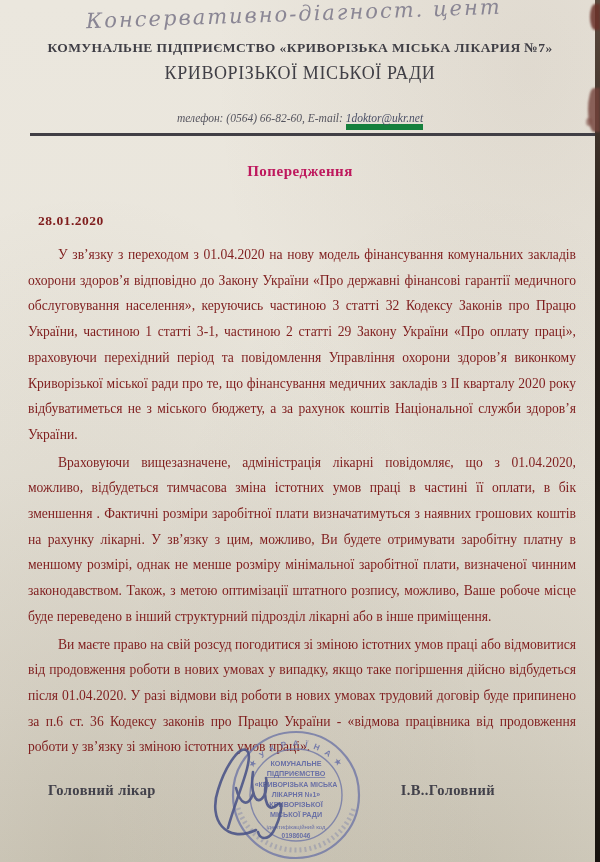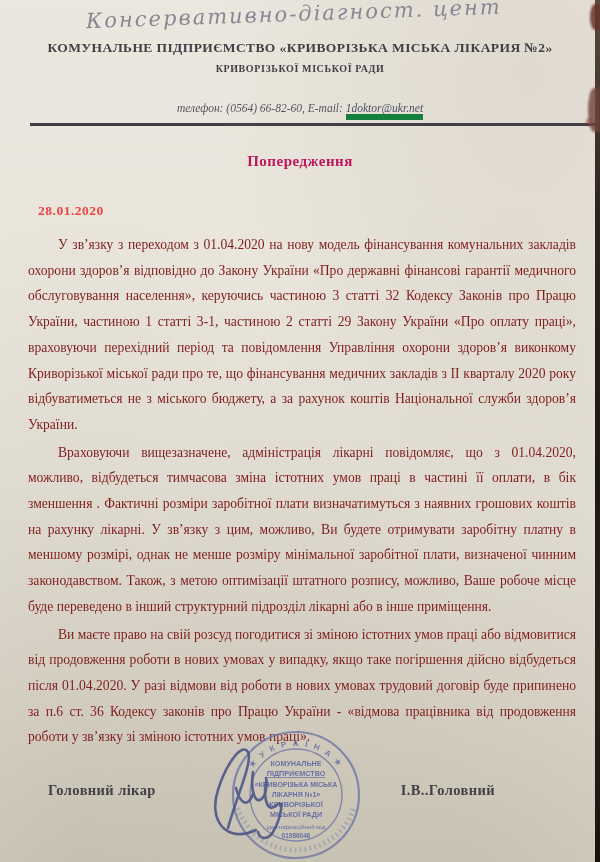--- a/index.html
+++ b/index.html
@@ -21,26 +21,26 @@
   .stain-b{top:88px;width:12px;height:44px;background:#74423a;border-radius:60% 0 0 60%;opacity:.8;}
   .stain-c{top:118px;right:8px;width:6px;height:8px;background:#7c4a42;border-radius:50%;opacity:.6;}
   .handnote{
     position:absolute;top:2px;left:86px;
     font-family:"DejaVu Serif",serif;font-style:italic;
     font-size:21px;color:#8a8694;letter-spacing:2px;
     transform:rotate(-2deg);white-space:nowrap;
   }
   .org{ text-align:center;color:#403f46; }
   .org-line1{padding-top:40px;font-weight:bold;font-size:13.5px;letter-spacing:.4px;}
-  .org-line2{padding-top:7px;font-weight:bold;font-size:10px;letter-spacing:.6px;}
+  .org-line2{padding-top:7px;font-weight:normal;font-size:18px;letter-spacing:.6px;}
   .addr{padding:10px 26px 0 26px;text-align:center;font-style:italic;font-size:11.5px;color:#55545e;line-height:16px;}
   .email{color:#4a4f66;text-decoration:none;border-bottom:6px solid #15803d;cursor:pointer;}
   .rule{height:3px;background:#413f45;margin:7px 4px 0 30px;}
   .doc-title{margin-top:27px;text-align:center;font-weight:bold;font-size:15px;color:#be185d;letter-spacing:.5px;}
-  .doc-date{margin:33px 1px 0 38px;font-weight:bold;font-size:13.5px;color:#ef4444;letter-spacing:.5px;}
+  .doc-date{margin:33px 1px 0 38px;font-weight:bold;font-size:13.5px;color:#7f1d1d;letter-spacing:.5px;}
   .body-text{margin:13px 24px 0 28px;text-align:justify;font-size:13.6px;line-height:25.7px;color:#7f1d1d;}
   .body-text p{margin:0 0 2px 0;text-indent:30px;}
   .footer{
     position:absolute;top:782px;left:0;width:550px;box-sizing:border-box;
     display:flex;justify-content:space-between;align-items:flex-start;
     padding:0 55px 0 48px;font-weight:bold;font-size:14.5px;color:#42414a;letter-spacing:.4px;
   }
   .stamp-wrap{position:absolute;left:212px;top:728px;width:164px;height:134px;}
   .sig-wrap{position:absolute;left:178px;top:732px;width:140px;height:124px;}
   svg{display:block;}
@@ -49,21 +49,21 @@
 <body>
 
 <div class="edge-strip"></div>
 <div class="stain stain-a"></div>
 <div class="stain stain-b"></div>
 <div class="stain stain-c"></div>
 
 <div class="handnote">Консервативно-діагност. цент</div>
 
 <div class="org">
-  <div class="org-line1">КОМУНАЛЬНЕ ПІДПРИЄМСТВО «КРИВОРІЗЬКА МІСЬКА ЛІКАРИЯ №2»</div>
+  <div class="org-line1">КОМУНАЛЬНЕ ПІДПРИЄМСТВО «КРИВОРІЗЬКА МІСЬКА ЛІКАРИЯ №7»</div>
   <div class="org-line2">КРИВОРІЗЬКОЇ МІСЬКОЇ РАДИ</div>
 </div>
 
 <div class="addr">
   <br>
   <span>телефон:  (0564) 66-82-60, E-mail: </span><span class="email">1doktor@ukr.net</span>
 </div>
 
 <div class="rule"></div>
 

